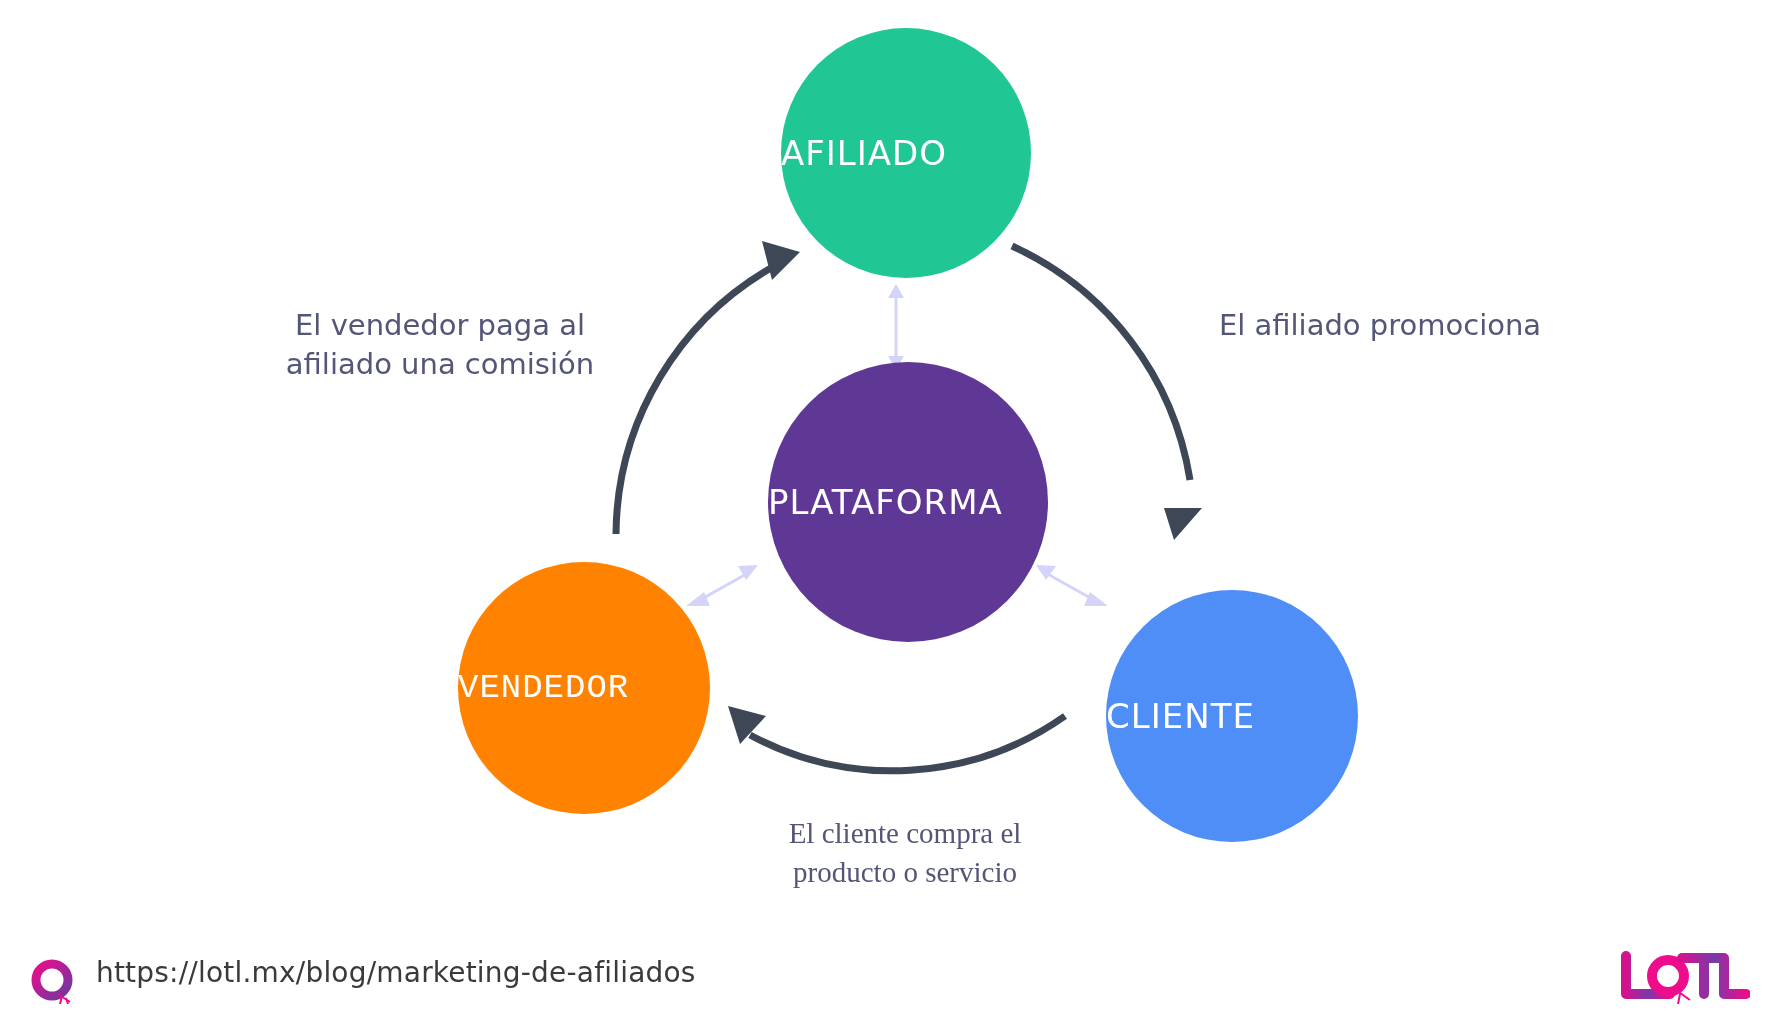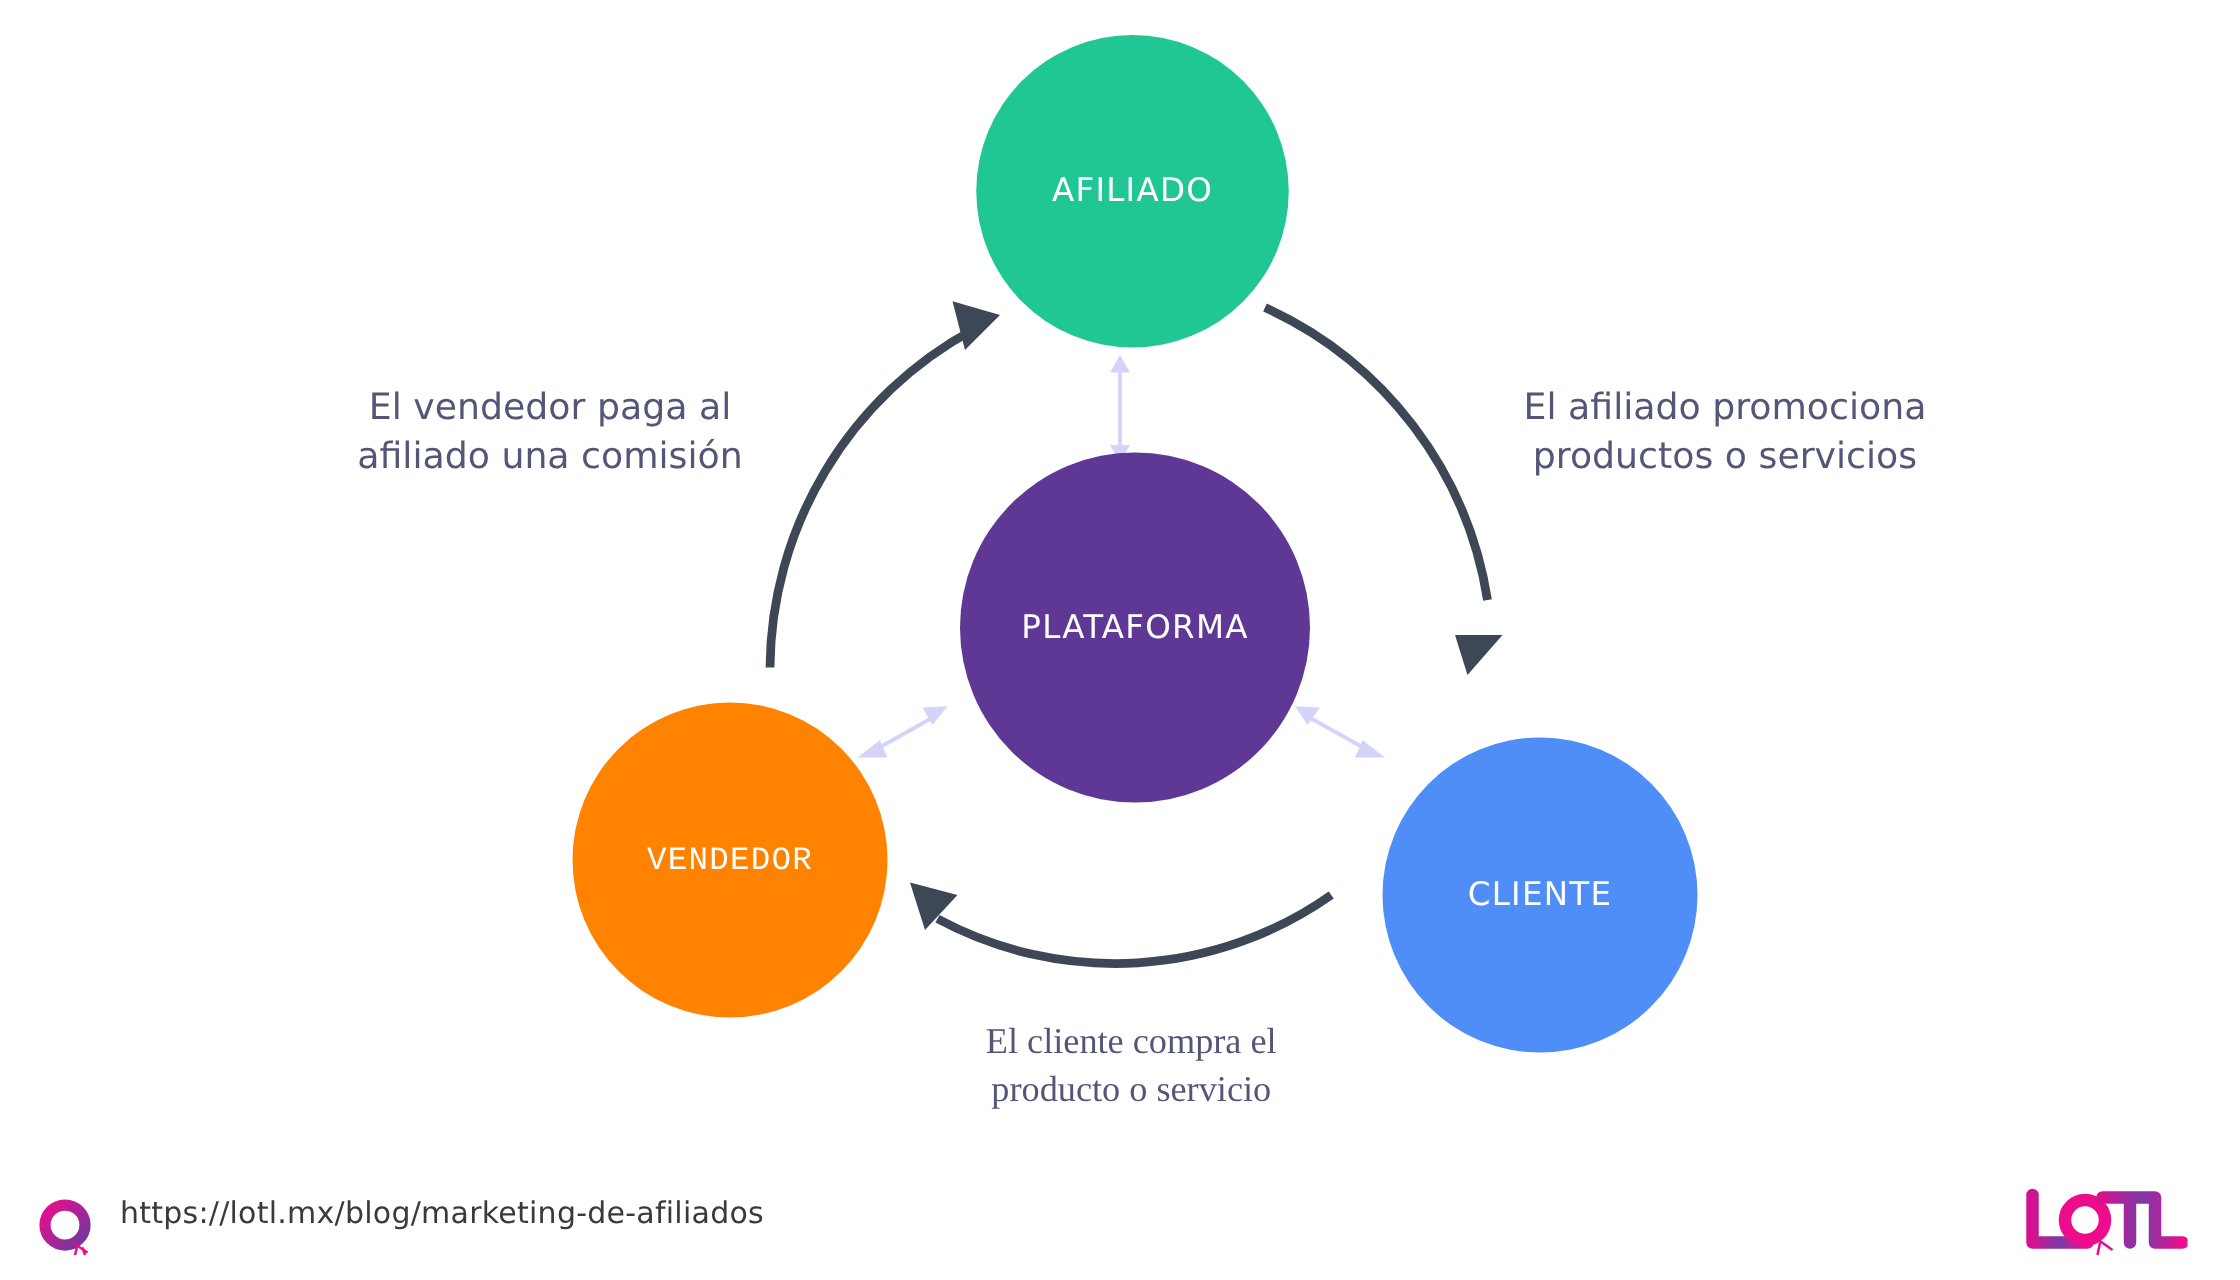--- a/index.html
+++ b/index.html
@@ -1,30 +1,30 @@
 <!DOCTYPE html>
 <html><head>
 <meta charset="utf-8">
 <style>
   html, body { margin: 0; padding: 0; background: #ffffff; }
   body { width: 1792px; height: 1024px; position: relative; overflow: hidden;
          font-family: "DejaVu Sans", sans-serif; }
   .node { position: absolute; border-radius: 50%; display: flex; align-items: center;
-          justify-content: center; color: #ffffff; font-size: 26px; letter-spacing: 1px; }
+          justify-content: flex-start; color: #ffffff; font-size: 34px; letter-spacing: 1px; }
   #n-afiliado   { left: 781px;  top: 28px;  width: 250px; height: 250px; }
   #n-plataforma { left: 768px;  top: 362px; width: 280px; height: 280px; }
   #n-vendedor   { left: 458px;  top: 562px; width: 252px; height: 252px; font-family: Liberation Mono, monospace; }
   #n-cliente    { left: 1106px; top: 590px; width: 252px; height: 252px; }
   .caption { position: absolute; color: #545678; font-size: 29px; line-height: 39px;
              text-align: center; white-space: nowrap; }
   #cap-left   { left: 240px;  top: 306px; width: 400px; }
   #cap-right  { left: 1170px; top: 306px; width: 420px; text-align: center; }
   #cap-bottom { left: 700px;  top: 814px; width: 410px; font-family: Liberation Serif, serif; }
   svg#arrows { position: absolute; left: 0; top: 0; }
-  .footer-url { position: absolute; left: 96px; top: 956px; font-size: 24px; color: #3a3a3a;
+  .footer-url { position: absolute; left: 96px; top: 956px; font-size: 28px; color: #3a3a3a;
                 letter-spacing: 0.2px; text-align: right; }
   .footer-icon { position: absolute; left: 30px; top: 958px; }
   .brand-logo { position: absolute; left: 1620px; top: 950px; }
 </style>
 </head>
 <body>
 
 <svg id="arrows" width="1792" height="1024">
   <defs>
     <marker id="mk-dark" markerWidth="10" markerHeight="10" refX="5" refY="5" orient="auto" markerUnits="userSpaceOnUse" viewBox="0 0 10 10">
@@ -69,21 +69,20 @@
 <div class="node" id="n-cliente" style="background:#4F8EF7;">
   <span>CLIENTE</span>
 </div>
 
 <div class="caption" id="cap-left">
   <div>El vendedor paga al</div>
   <div>afiliado una comisión</div>
 </div>
 <div class="caption" id="cap-right">
   <div>El afiliado promociona</div>
-  <div>productos o servicios</div>
 </div>
 <div class="caption" id="cap-bottom">
   <div>El cliente compra el</div>
   <div>producto o servicio</div>
 </div>
 
 <svg class="footer-icon" width="46" height="50">
   <defs>
     <linearGradient id="gO" x1="0" y1="0" x2="1" y2="1">
       <stop offset="0" stop-color="#EC0C8C"></stop>

